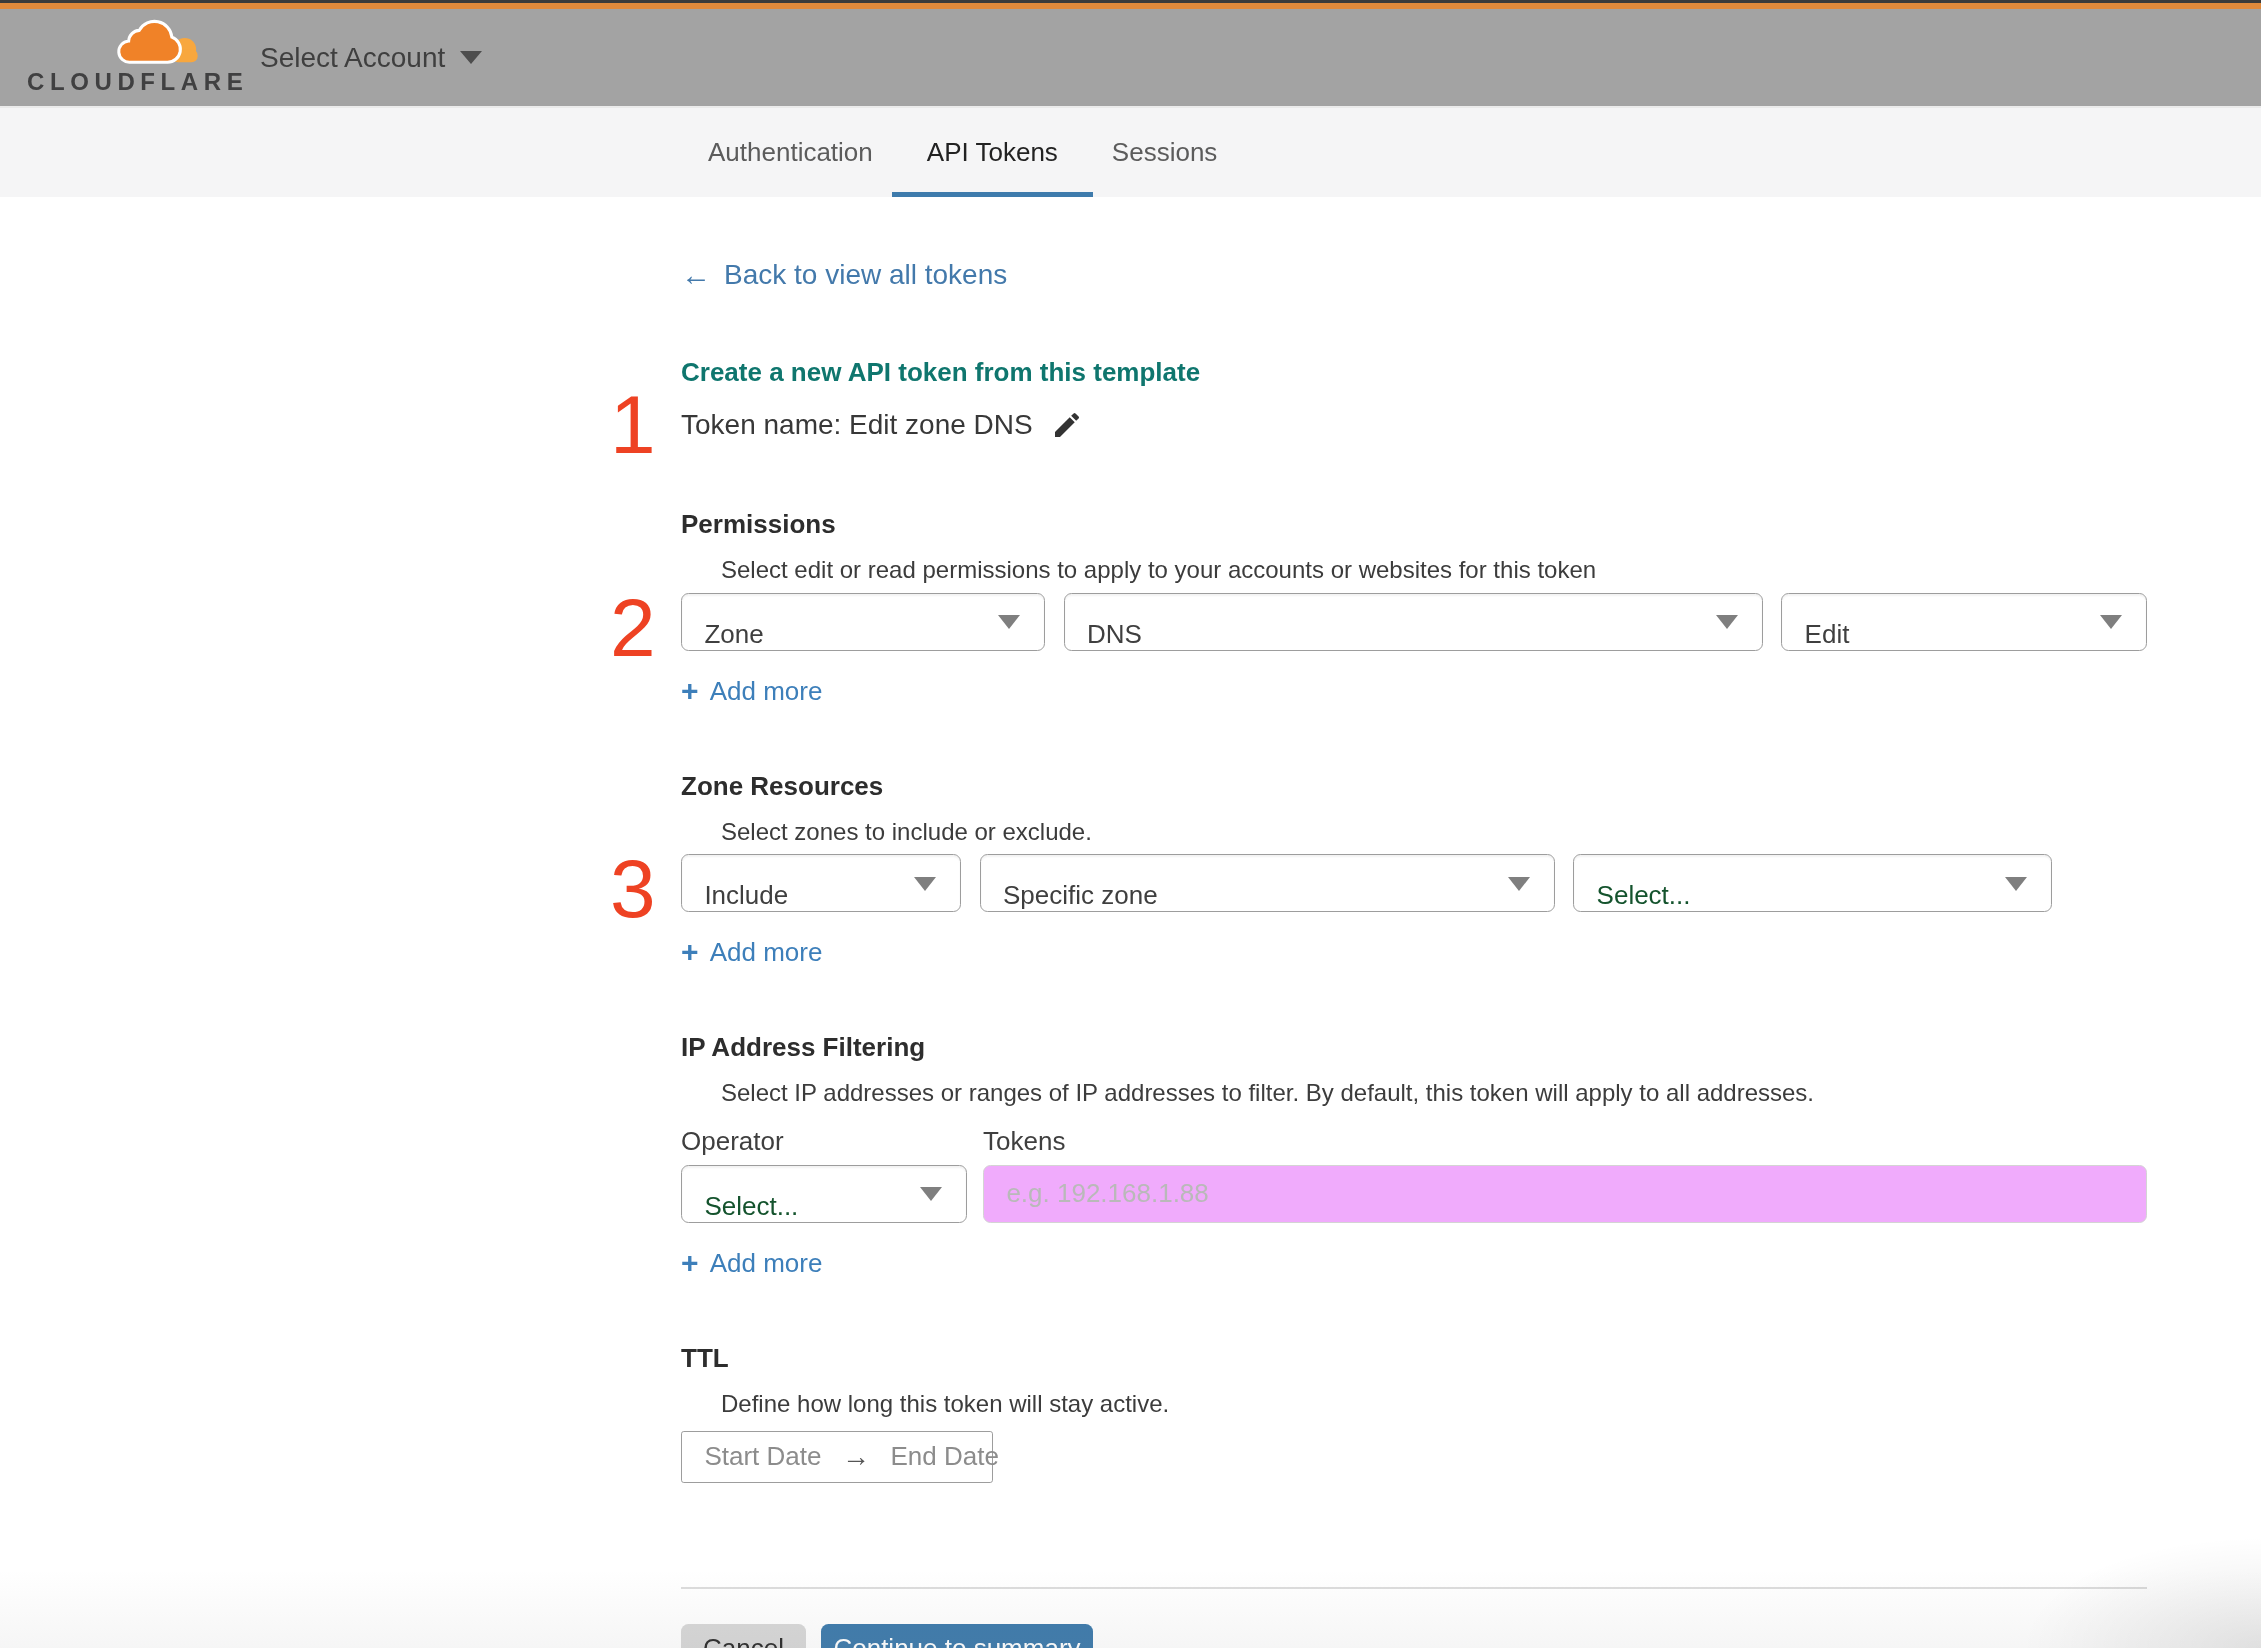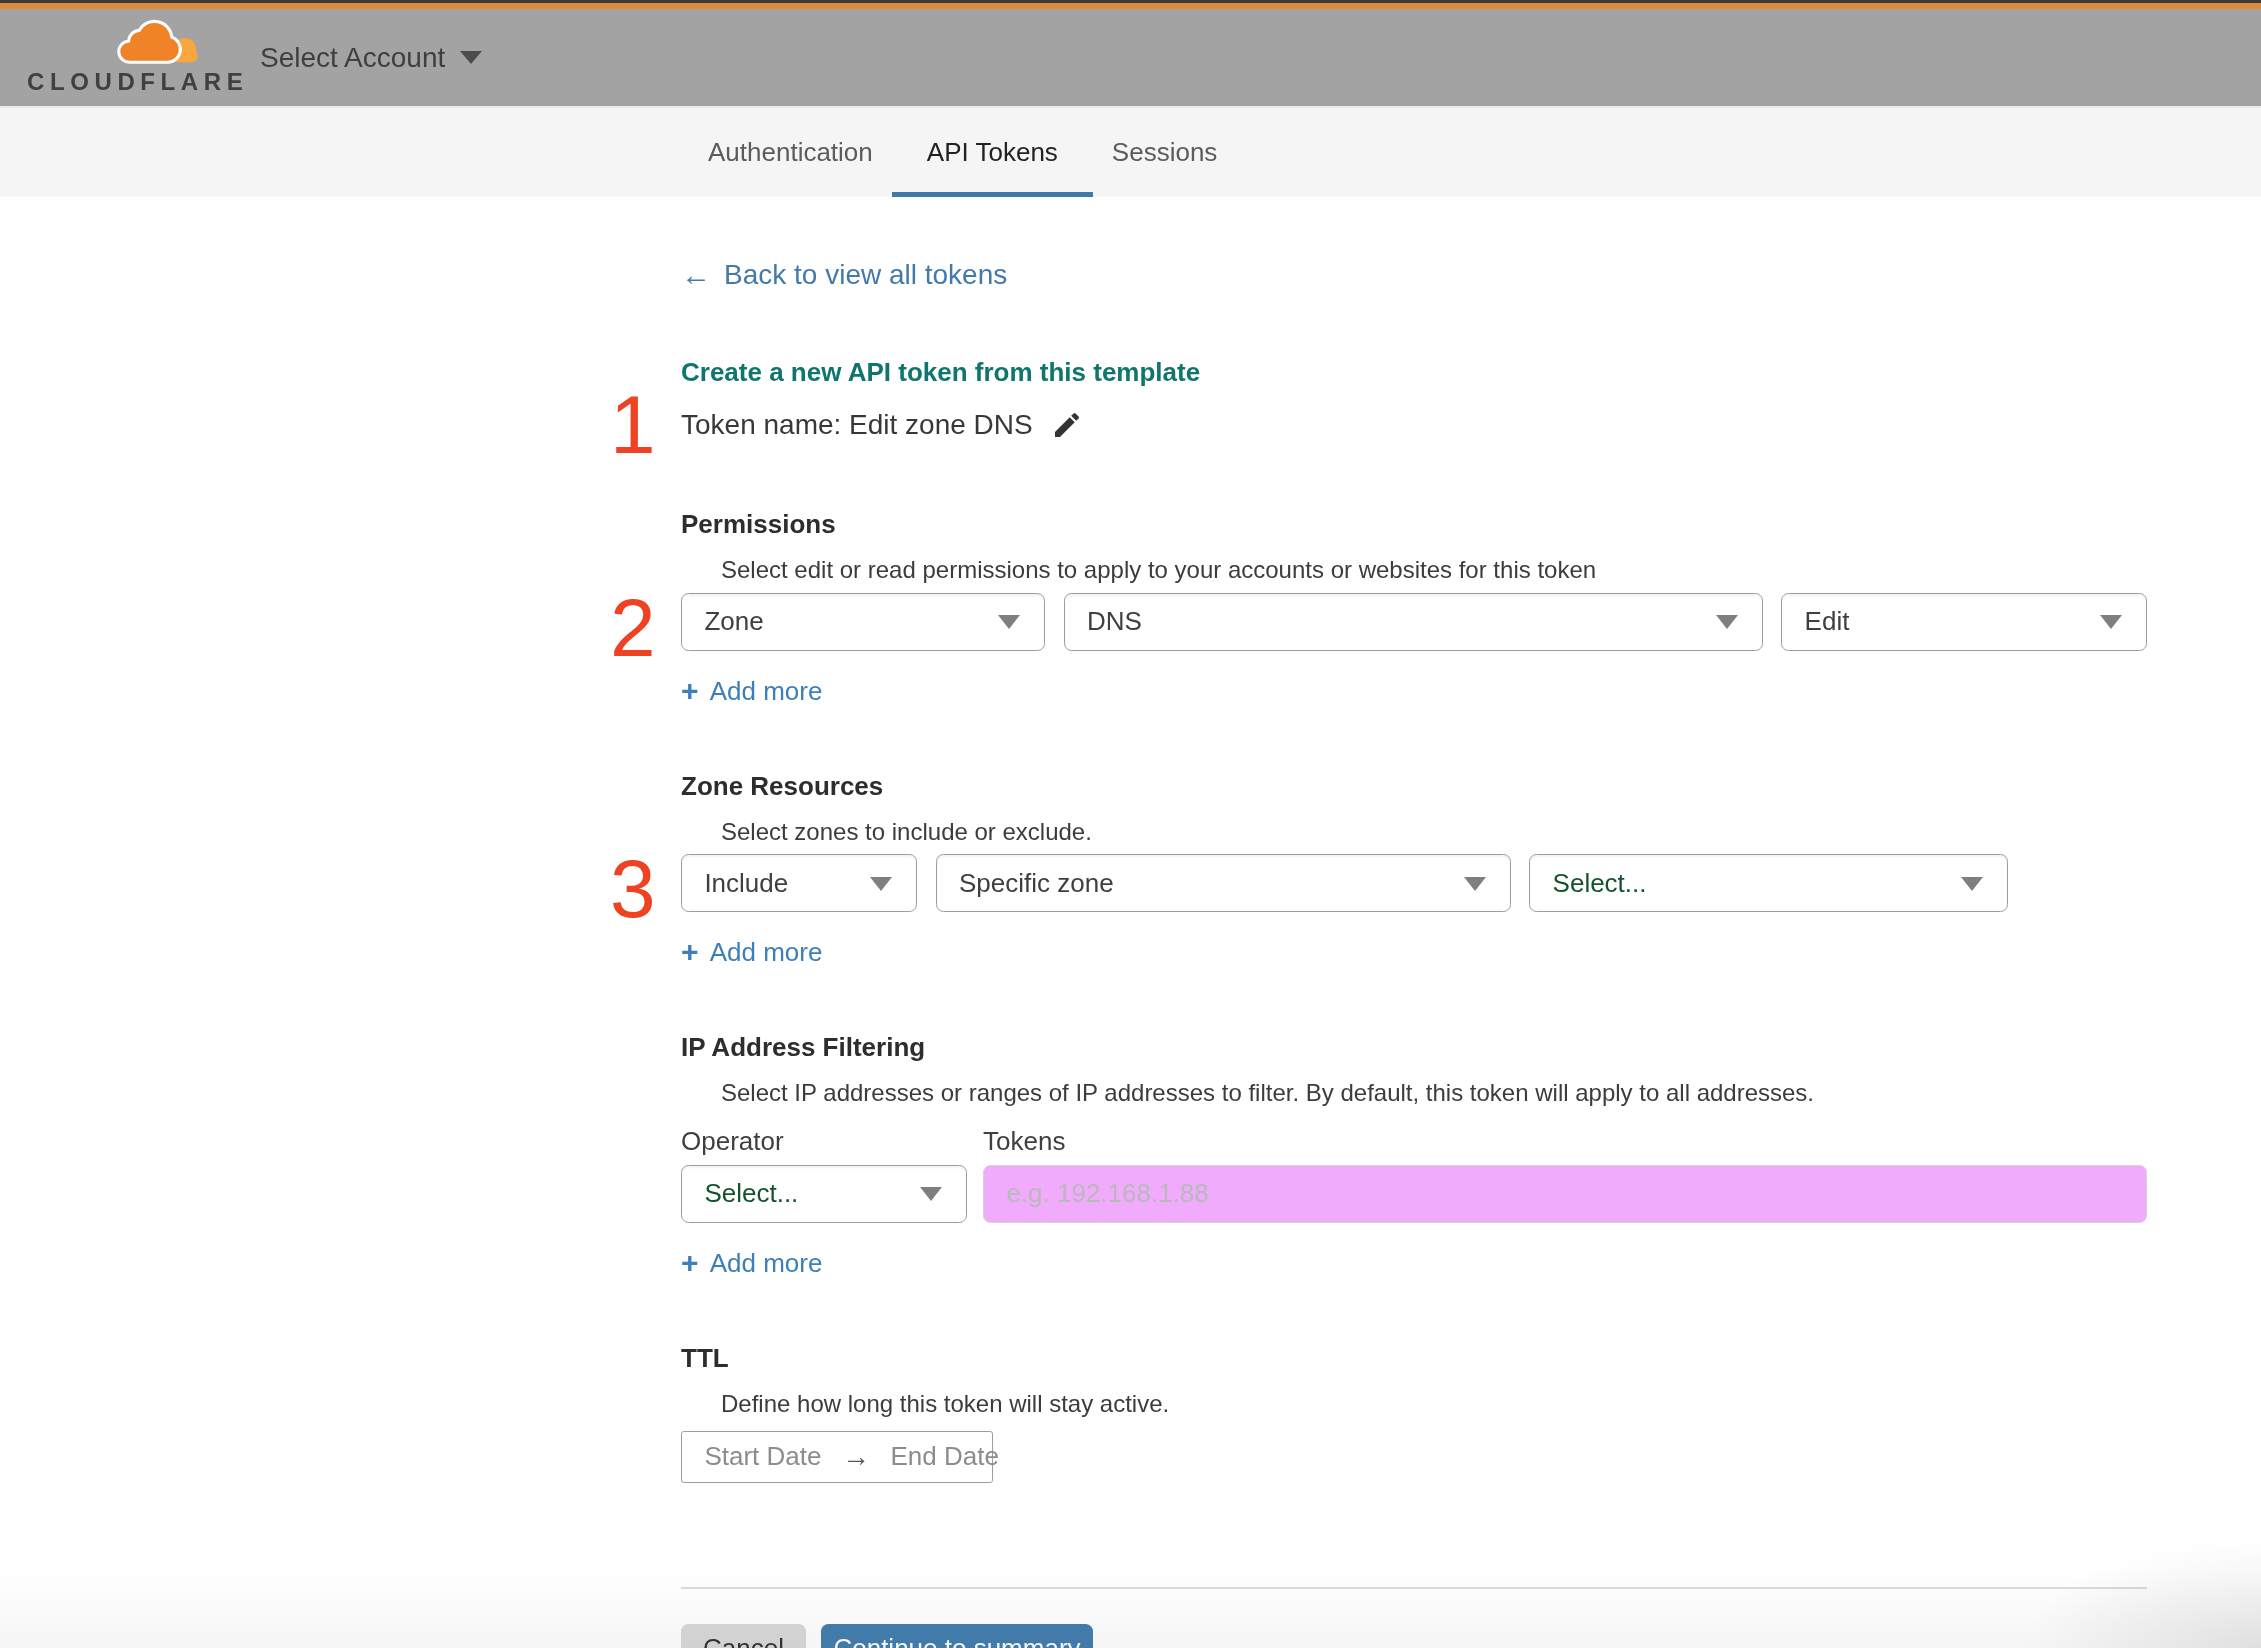--- a/index.html
+++ b/index.html
@@ -80,36 +80,36 @@
   .num-3 { top:-6.5px; }
 
   .section-h {
     margin:63px 0 0; font-size:26px; font-weight:700; color:#2d2d2d; line-height:32px;
   }
   .desc { margin-top:14px; font-size:24px; color:#3c3c3c; line-height:32px;margin-left:40px; }
 
   .select-row { margin-top:6.5px; display:flex; gap:18.6px; position:relative; }
   .select {
     height:58px; border:1.9px solid #9d9d9d; border-radius:7.5px; background:#fff;
-    display:flex; align-items:center; padding:0 60px 0 22.4px;
+    display:flex; align-items:flex-end; padding:0 60px 0 22.4px;
     font-size:26px; color:#3f3f3f; position:relative; cursor:pointer;
     box-shadow:inset 0 1.9px 1.9px rgba(0,0,0,0.05); white-space:nowrap;
   }
   .select .tri {
     position:absolute; right:24px; top:50%; margin-top:-6.5px;
     width:0; height:0;
     border-left:11.2px solid transparent; border-right:11.2px solid transparent;
     border-top:14px solid #7f7f7f;
   }
   .ph { color:#14532d; }
 
   .w-zone    { width:364px; }
   .w-dns     { width:699px; }
   .w-edit    { flex:1; }
-  .w-include { width:236px; }
+  .w-include { width:280px; }
   .w-spec    { width:575px; }
   .w-zonesel { width:479px; }
   .w-op      { width:286px; }
 
   .add-more {
     margin-top:24px; display:inline-flex; align-items:center; gap:11.2px;
     font-size:26px; color:#3d7fba; cursor:pointer; line-height:32px;
   }
   .add-more .plus { font-size:30px; font-weight:700; line-height:26px; }
 

